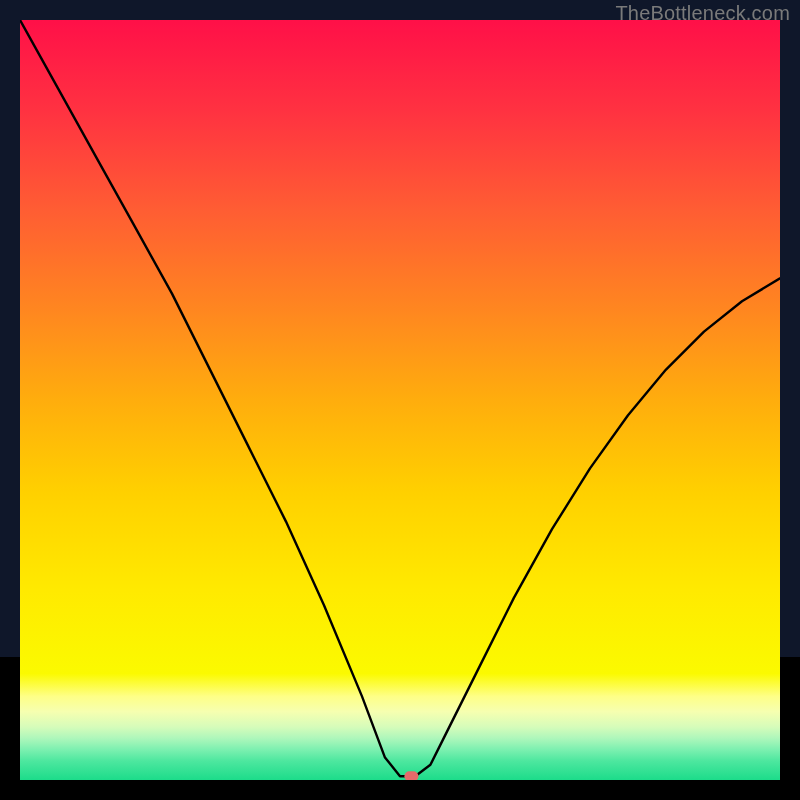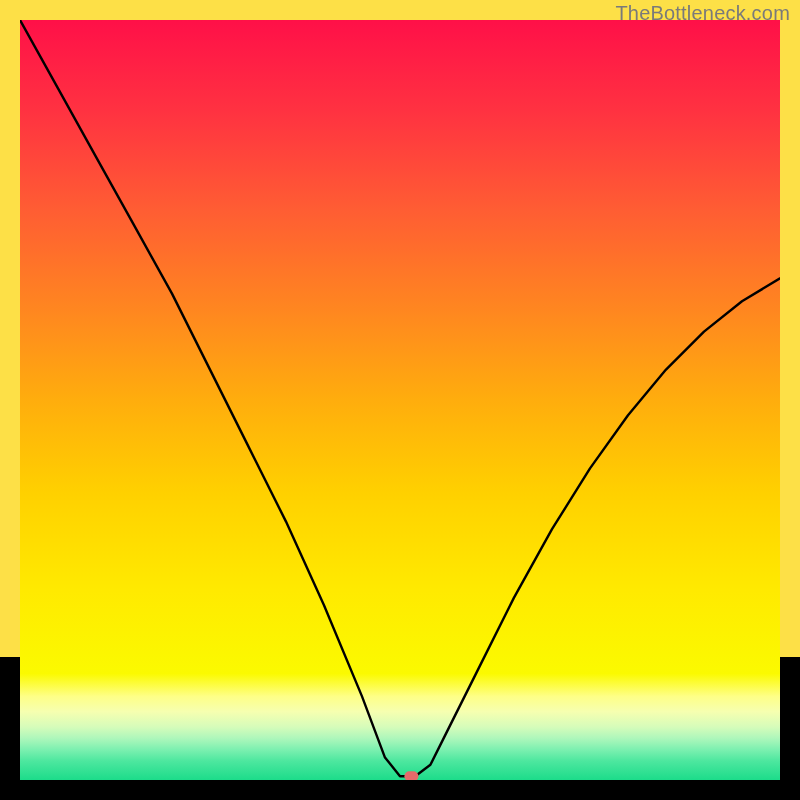--- a/index.html
+++ b/index.html
@@ -8,21 +8,21 @@
     width: 800px;
     height: 800px;
     background: #000;
     overflow: hidden;
     font-family: Arial, Helvetica, sans-serif;
   }
   .frame {
     position: relative;
     width: 800px;
     height: 657px;
-    background: #fde047;
+    background: #0f172a;
   }
   .watermark {
     position: absolute;
     top: 2px;
     right: 10px;
     color: #7a7a7a;
     font-size: 20px;
     font-weight: 500;
     letter-spacing: 0.2px;
     z-index: 5;

